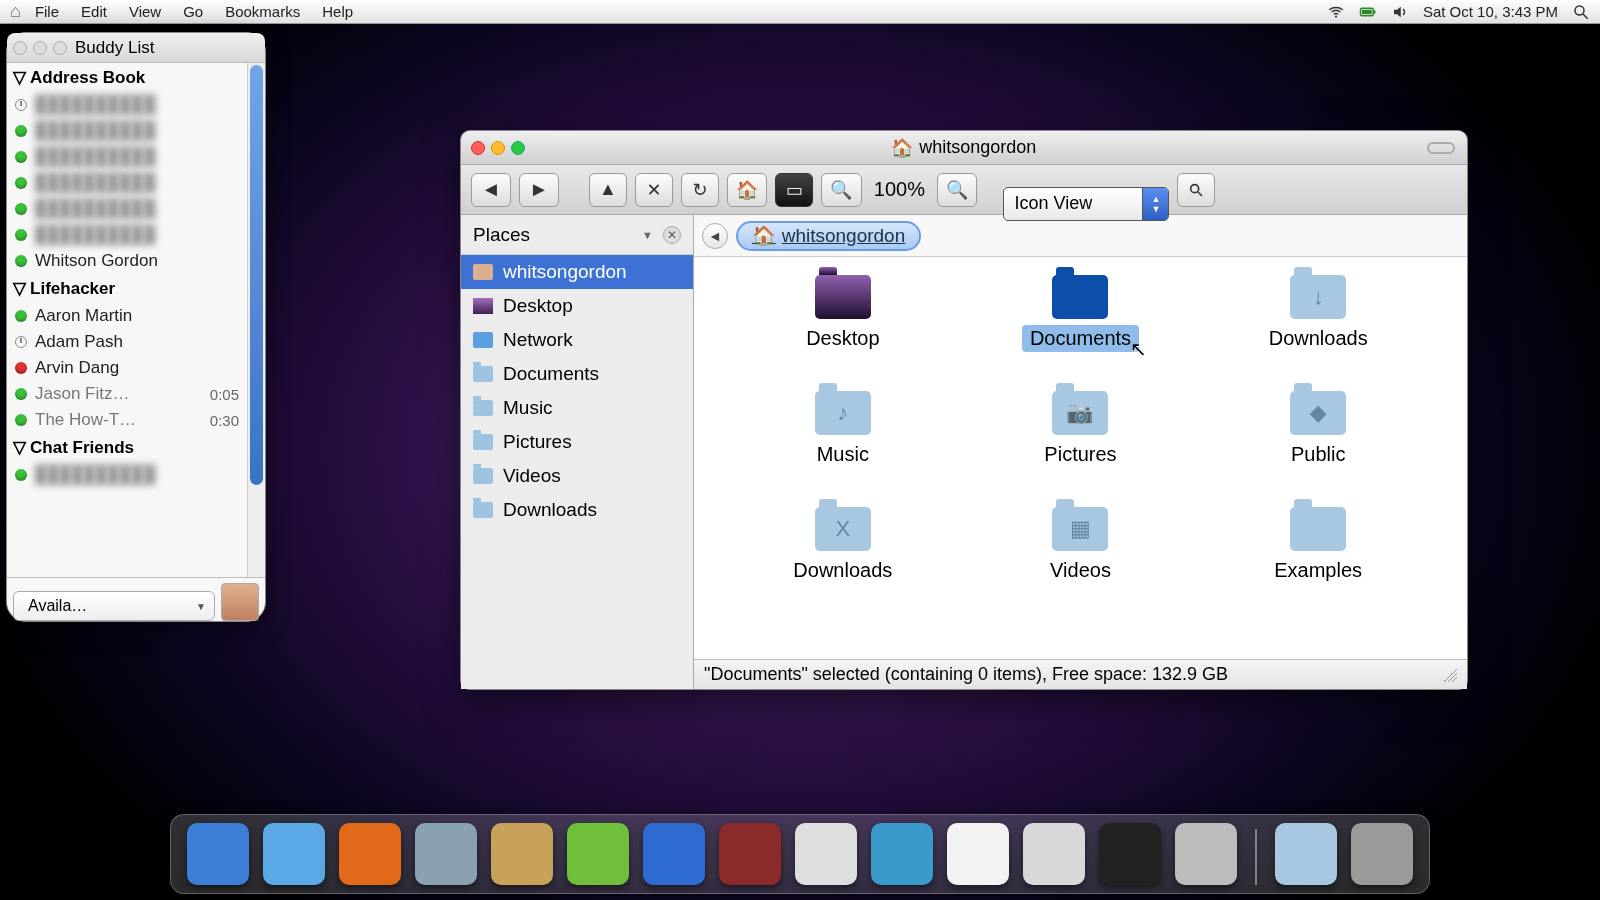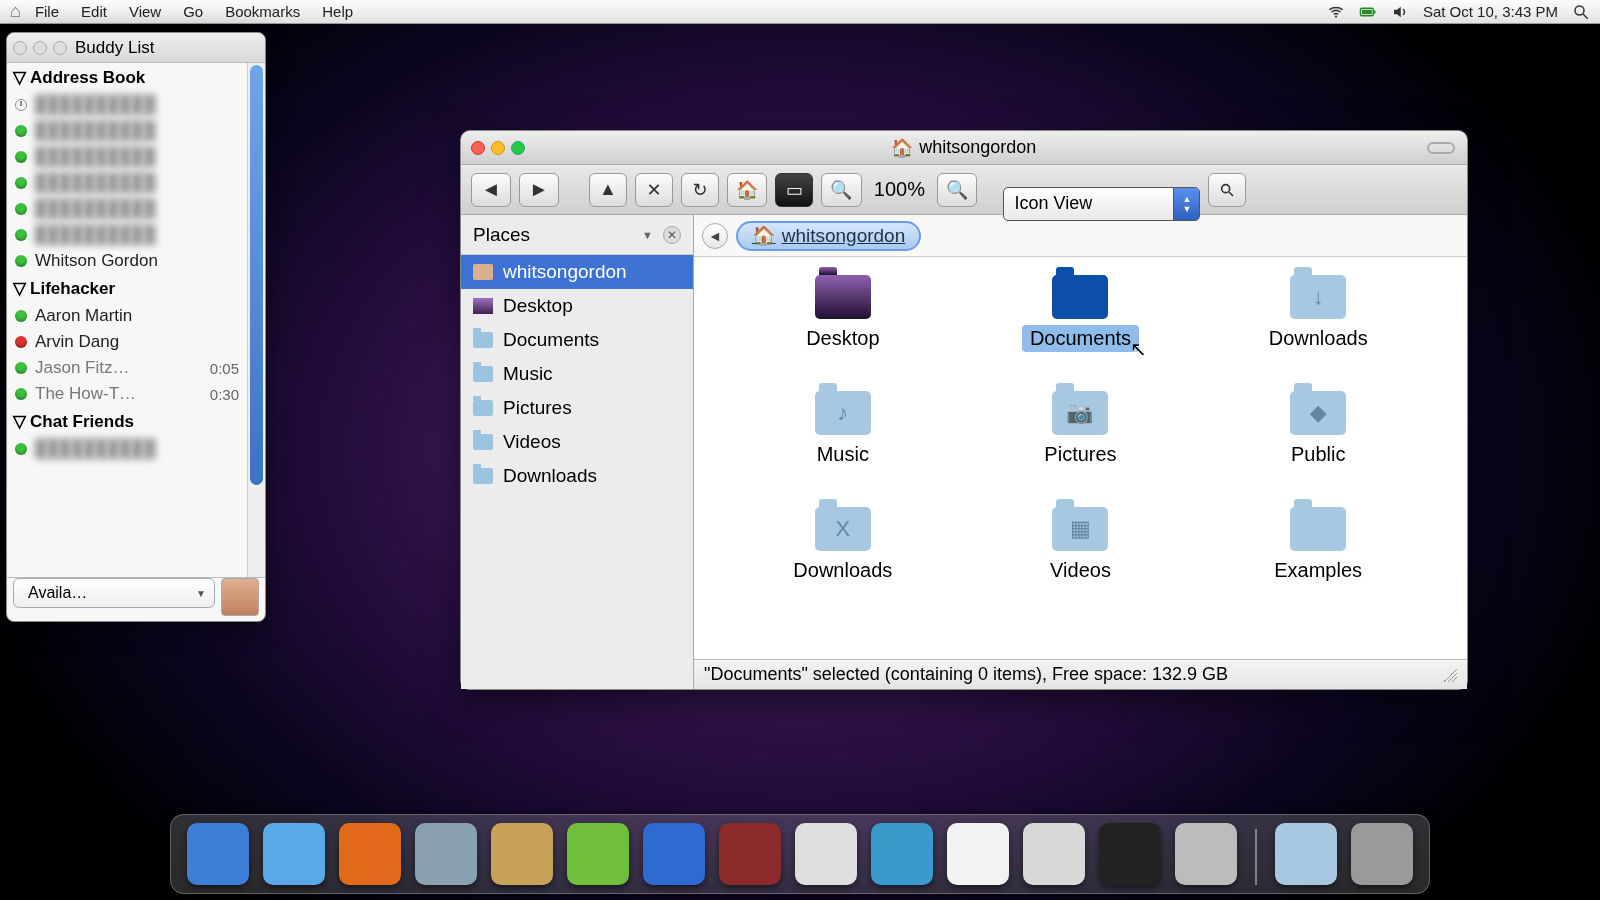--- a/index.html
+++ b/index.html
@@ -27,21 +27,21 @@
 }
 .menubar .apple { font-size: 18px; opacity: .6; margin-right: 14px; }
 .menubar .mi { margin-right: 22px; cursor: default; }
 .menubar .spacer { flex: 1; }
 .menubar .status { margin-left: 14px; font-size: 15px; }
 .menubar svg.ico { width: 18px; height: 18px; vertical-align: middle; }
 
 
 .buddy {
   position: absolute; left: 6px; top: 32px; width: 260px; height: 590px;
-  background: #f7f7f7; border: 1px solid #888; border-radius: 8px;
+  background: #f7f7f7; border: 1px solid #888; border-radius: 20px;
   box-shadow: 0 6px 24px rgba(0,0,0,.45);
   display: flex; flex-direction: column;
 }
 .buddy .title {
   height: 30px; display: flex; align-items: center;
   background: linear-gradient(#efefef,#d8d8d8); border-radius: 8px 8px 0 0;
   border-bottom: 1px solid #bbb; padding-left: 6px; font-size: 17px;
 }
 .traffic { display: inline-flex; gap: 6px; margin-right: 8px; }
 .tl { width: 14px; height: 14px; border-radius: 50%; border: 1px solid #aaa; background: #ddd; }
@@ -53,21 +53,21 @@
 .grp .tri { margin-right: 4px; }
 .contact { display: flex; align-items: center; padding: 3px 8px; gap: 8px; color: #222; }
 .contact.idle { color: #777; }
 .contact .dot { width: 12px; height: 12px; border-radius: 50%; }
 .green { background: #3bc13b; box-shadow: inset 0 -2px 3px rgba(0,0,0,.3); }
 .clock { width: 12px; height: 12px; border: 1.5px solid #888; border-radius: 50%; position: relative; }
 .clock:after { content:""; position:absolute; left:4px; top:1px; width:1.5px; height:5px; background:#888; }
 .red { background: #d33; box-shadow: inset 0 -2px 3px rgba(0,0,0,.3); }
 .blur { color: transparent; text-shadow: 0 0 7px #999; }
 .contact .time { margin-left: auto; color: #666; font-size: 15px; }
-.buddy .foot { height: 44px; border-top: 1px solid #bbb; display: flex; align-items: flex-start; padding: 0 6px; gap: 6px; }
+.buddy .foot { height: 44px; border-top: 1px solid #bbb; display: flex; align-items: flex-end; padding: 0 6px; gap: 6px; }
 .status-chip { flex: 1; height: 30px; border: 1px solid #aaa; border-radius: 6px; background: linear-gradient(#fff,#eee); display:flex; align-items:center; padding: 0 8px; gap:6px; font-size:16px; }
 .status-chip .car { margin-left:auto; font-size:10px; color:#555; }
 .avatar { width: 38px; height: 38px; background: linear-gradient(#e0b090,#c08060); border-radius: 4px; border:1px solid #aaa; }
 
 
 .fm {
   position: absolute; left: 460px; top: 130px; width: 1008px; height: 560px;
   background: #ececec; border: 1px solid #888; border-radius: 10px;
   box-shadow: 0 12px 36px rgba(0,0,0,.55);
   display: flex; flex-direction: column;
@@ -83,21 +83,21 @@
 
 .fm .toolbar { height: 50px; background: linear-gradient(#e8e8e8,#d0d0d0); border-bottom:1px solid #aaa;
   display:flex; align-items:center; padding: 0 10px; gap: 8px; }
 .tb { height: 34px; min-width: 40px; border:1px solid #999; border-radius:6px;
   background: linear-gradient(#fdfdfd,#dcdcdc); display:inline-flex; align-items:center; justify-content:center;
   font-size:18px; color:#333; padding: 0 8px; }
 .tb.sq { min-width: 38px; }
 .tb .arrow { font-size: 20px; }
 .tb.dark { background: linear-gradient(#444,#111); color:#eee; border-color:#333; }
 .zoom-lbl { font-size: 20px; padding: 0 4px; }
-.view-sel { height:34px; width:197px; border:1px solid #555; border-radius:5px;
+.view-sel { height:34px; width:166px; border:1px solid #555; border-radius:5px;
   background:linear-gradient(#fff,#e8e8e8); display:flex; align-items:center; padding:0 10px; font-size:18px; position:relative;margin-top:28px; }
 .view-sel .stepper { position:absolute; right:0; top:0; bottom:0; width:26px; background:linear-gradient(#5a8ff0,#2d5fc0);
   border-left:1px solid #555; display:flex; flex-direction:column; align-items:center; justify-content:center; color:#fff; font-size:9px; border-radius:0 4px 4px 0;}
 
 .fm .body { flex:1; display:flex; min-height:0; }
 .sidebar { width: 233px; background:#ececec; border-right:1px solid #aaa; display:flex; flex-direction:column; }
 .sidebar .hdr { height:40px; display:flex; align-items:center; padding:0 12px; font-size:19px; border-bottom:1px solid #ccc; }
 .sidebar .hdr .car { margin-left:auto; font-size:11px; color:#666; margin-right:10px; }
 .sidebar .hdr .x { width:18px; height:18px; border-radius:50%; background:#ddd; border:1px solid #aaa; display:flex; align-items:center; justify-content:center; font-size:12px; color:#555;}
 .places { flex:1; }
@@ -233,20 +233,24 @@
         </div>
         <div class="grp">
           <span class="tri">▽</span>
           <span>Lifehacker</span>
         </div>
         <div class="contact">
           <span class="dot green"></span>
           <span>Aaron Martin</span>
         </div>
         <div class="contact">
+          <span class="clock"></span>
+          <span>Adam Pash</span>
+        </div>
+        <div class="contact">
           <span class="dot red"></span>
           <span>Arvin Dang</span>
         </div>
         <div class="contact idle">
           <span class="dot green"></span>
           <span>Jason Fitz…</span>
           <span class="time">0:05</span>
         </div>
         <div class="contact idle">
           <span class="dot green"></span>
@@ -327,20 +331,24 @@
       <div class="places" id="places-list">
           <div class="place sel">
             <span class="pico home"></span>
             <span>whitsongordon</span>
           </div>
           <div class="place">
             <span class="pico desk"></span>
             <span>Desktop</span>
           </div>
           <div class="place">
+            <span class="pico net"></span>
+            <span>Network</span>
+          </div>
+          <div class="place">
             <span class="pico folder"></span>
             <span>Documents</span>
           </div>
           <div class="place">
             <span class="pico folder"></span>
             <span>Music</span>
           </div>
           <div class="place">
             <span class="pico folder"></span>
             <span>Pictures</span>

